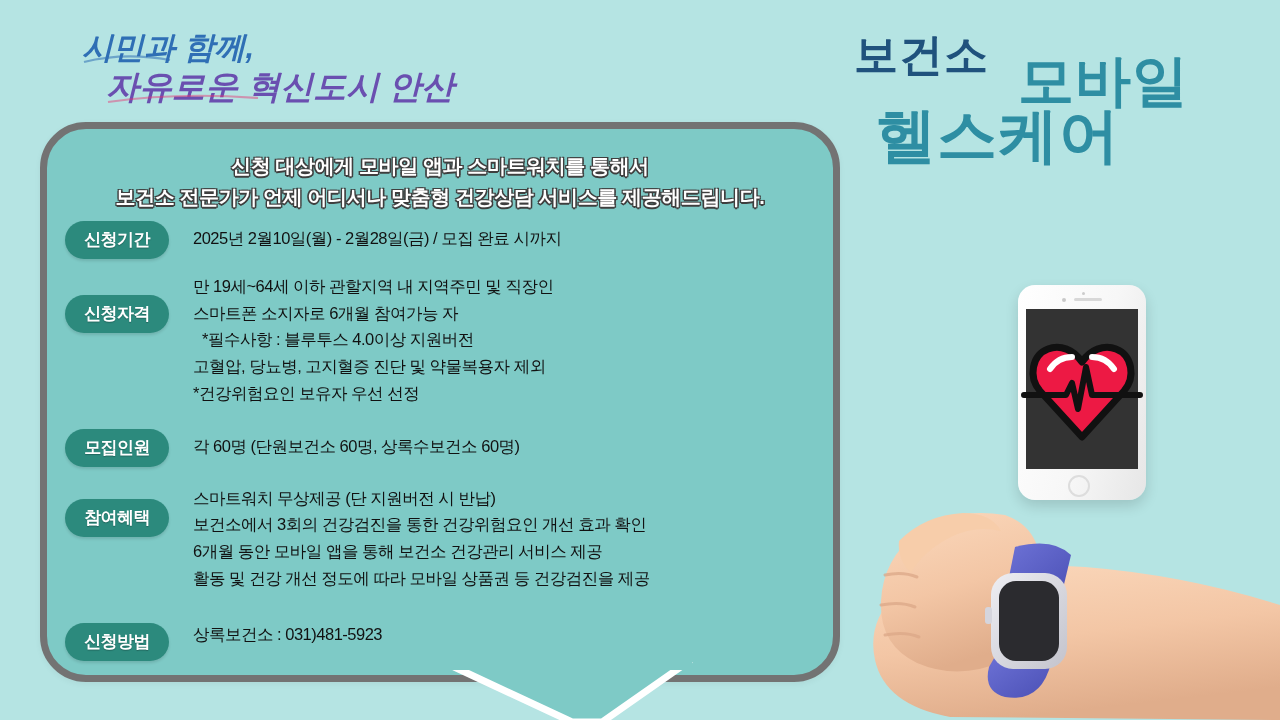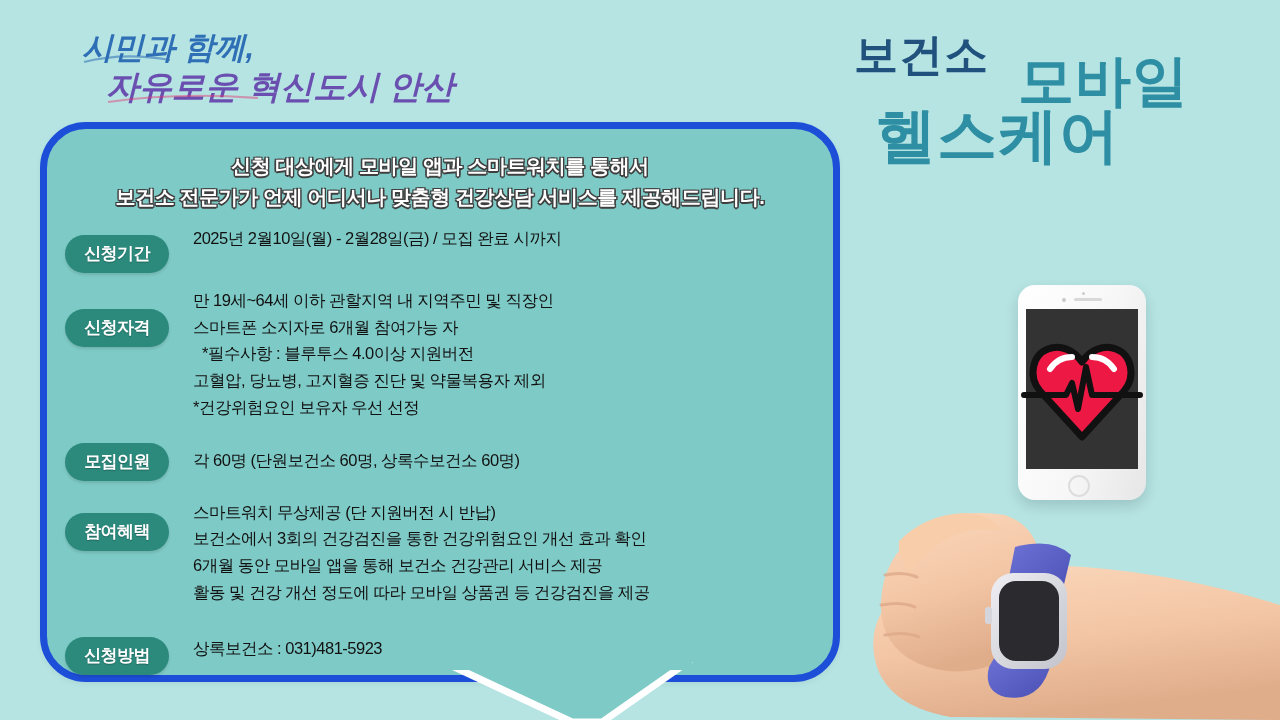--- a/index.html
+++ b/index.html
@@ -22,21 +22,21 @@
     position:absolute; left:840px; top:14px;
     width:430px; height:200px;
   }
   #poster-title svg { width:100%; height:100%; overflow:visible; }
 
   
   #speech-bubble {
     position:absolute; left:40px; top:122px;
     width:800px; height:560px;
     background:#7ecac6;
-    border:7px solid #1d4ed8;
+    border:7px solid #737373;
     border-radius:46px;
     box-shadow:0 2px 6px rgba(0,0,0,.05);
   }
   
   #bubble-tail {
     position:absolute; left:452px; top:666px;
     width:230px; height:58px;
     z-index:3;
   }
   #bubble-tail svg { width:100%; height:100%; overflow:visible; }
@@ -90,21 +90,21 @@
     font-size:16.5px;
     font-weight:normal;
     line-height:1.62;
     letter-spacing:-0.5px;
     padding-top:4px;
   }
   .info-body .ln { display:block; white-space:nowrap; }
   .info-body .ln.indent { padding-left:9px; }
 
   
-  .row-period   .pill-wrap { padding-top:0px;margin-top:14px; }
+  .row-period   .pill-wrap { padding-top:0px; }
   .row-qualify  .pill-wrap { padding-top:26px; }
   .row-quota    .pill-wrap { padding-top:0px; }
   .row-benefit  .pill-wrap { padding-top:18px; }
   .row-howto    .pill-wrap { padding-top:6px; }
 
   .row-qualify  { margin-top:10px; }
   .row-quota    { margin-top:22px; }
   .row-benefit  { margin-top:14px; }
   .row-howto    { margin-top:26px; }
 

